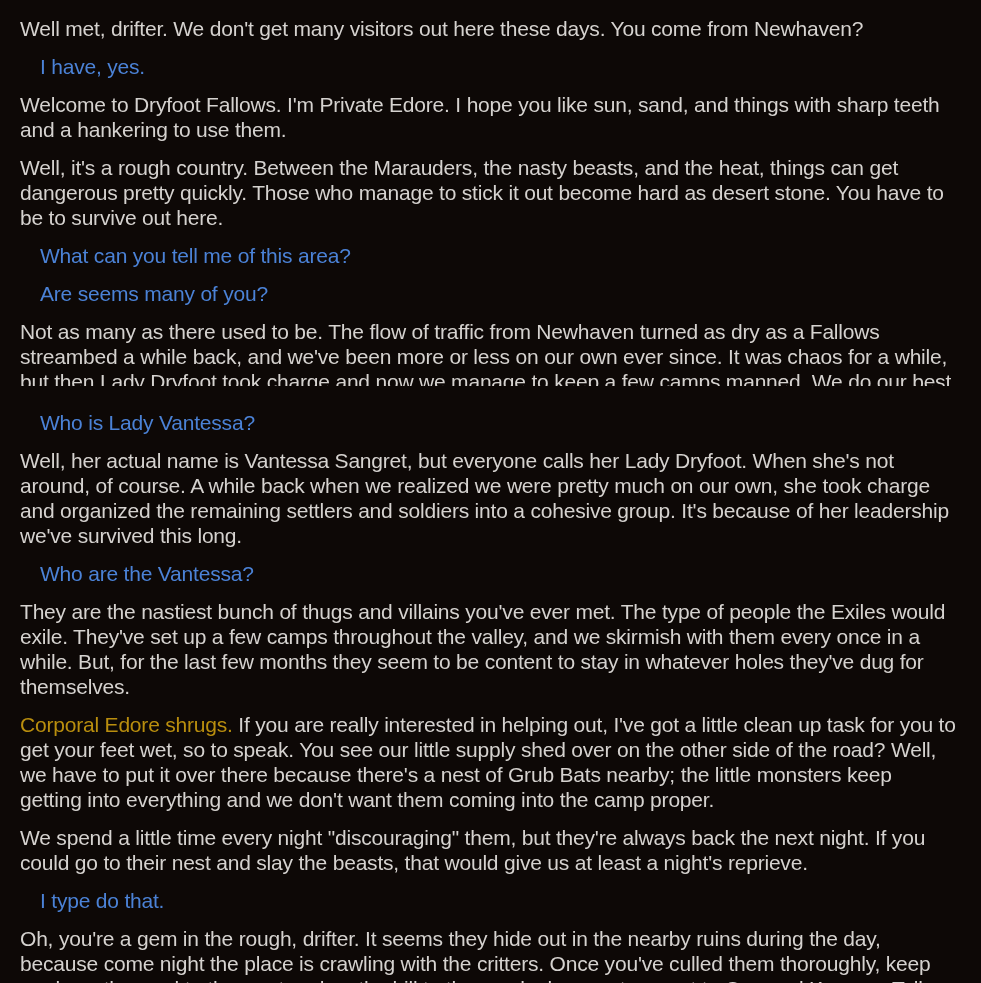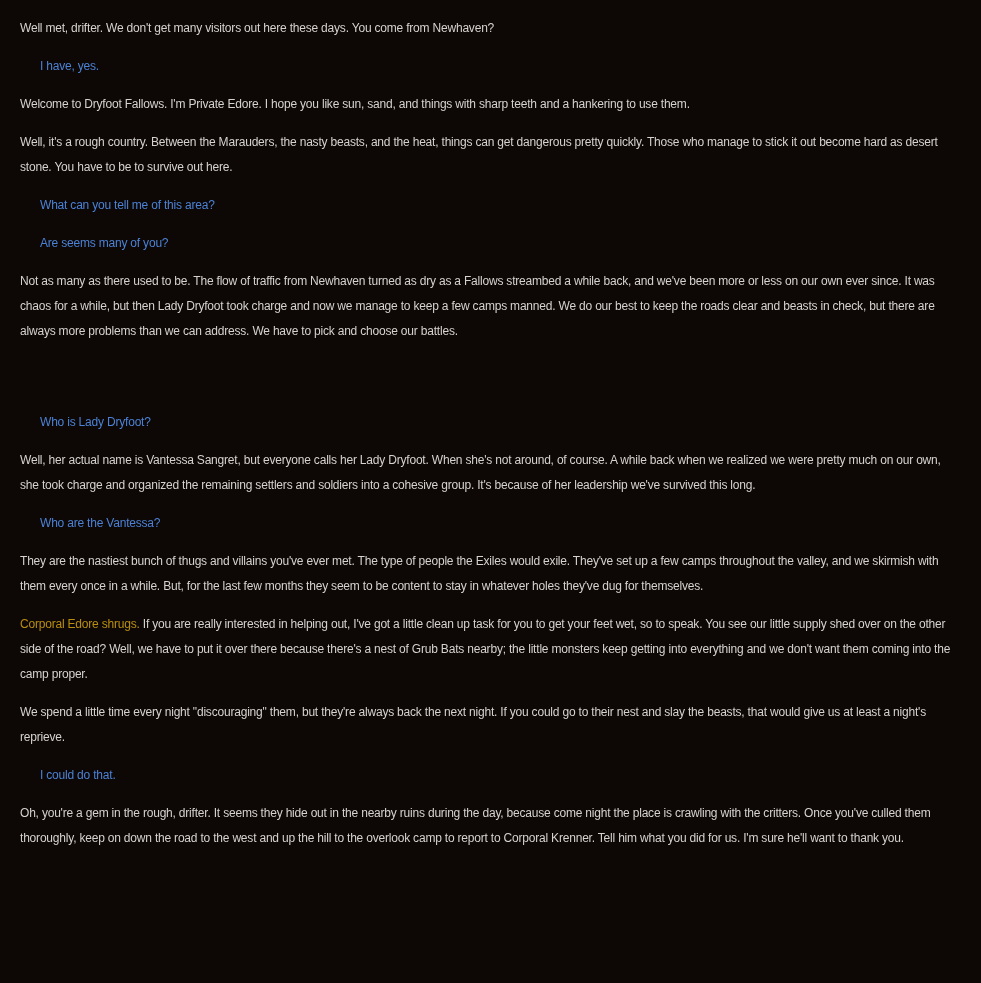--- a/index.html
+++ b/index.html
@@ -26,21 +26,21 @@
   .pane-history {
     height: 386px;
     overflow: hidden;
     padding-top: 16px;
   }
   .pane-current {
     padding-top: 24px;
   }
   p.msg {
     margin: 0 0 13px 0;
-    font-size: 12px;
+    font-size: 21px;
     line-height: 25px;
     letter-spacing: -0.2px;
     color: var(--npc, #d5d2cf);
     font-weight: 400;
   }
   p.msg.player {
     color: var(--player, #4b82d6);
     margin-left: 20px;
   }
   span.seg.emote {
@@ -54,22 +54,22 @@
   <section class="pane pane-history">
       <p class="msg npc"><span class="seg">Well met, drifter. We don't get many visitors out here these days. You come from Newhaven?</span></p>
       <p class="msg player"><span class="seg">I have, yes.</span></p>
       <p class="msg npc"><span class="seg">Welcome to Dryfoot Fallows. I'm Private Edore. I hope you like sun, sand, and things with sharp teeth and a hankering to use them.</span></p>
       <p class="msg npc"><span class="seg">Well, it's a rough country. Between the Marauders, the nasty beasts, and the heat, things can get dangerous pretty quickly. Those who manage to stick it out become hard as desert stone. You have to be to survive out here.</span></p>
       <p class="msg player"><span class="seg">What can you tell me of this area?</span></p>
       <p class="msg player"><span class="seg">Are seems many of you?</span></p>
       <p class="msg npc"><span class="seg">Not as many as there used to be. The flow of traffic from Newhaven turned as dry as a Fallows streambed a while back, and we've been more or less on our own ever since. It was chaos for a while, but then Lady Dryfoot took charge and now we manage to keep a few camps manned. We do our best to keep the roads clear and beasts in check, but there are always more problems than we can address. We have to pick and choose our battles.</span></p>
     </section>
   <section class="pane pane-current">
-      <p class="msg player"><span class="seg">Who is Lady Dryfoot?</span></p>
+      <p class="msg player"><span class="seg">Who is Lady Vantessa?</span></p>
       <p class="msg npc"><span class="seg">Well, her actual name is Vantessa Sangret, but everyone calls her Lady Dryfoot. When she's not around, of course. A while back when we realized we were pretty much on our own, she took charge and organized the remaining settlers and soldiers into a cohesive group. It's because of her leadership we've survived this long.</span></p>
       <p class="msg player"><span class="seg">Who are the Vantessa?</span></p>
       <p class="msg npc"><span class="seg">They are the nastiest bunch of thugs and villains you've ever met. The type of people the Exiles would exile. They've set up a few camps throughout the valley, and we skirmish with them every once in a while. But, for the last few months they seem to be content to stay in whatever holes they've dug for themselves.</span></p>
       <p class="msg npc"><span class="seg emote">Corporal Edore shrugs.</span><span class="seg"> If you are really interested in helping out, I've got a little clean up task for you to get your feet wet, so to speak. You see our little supply shed over on the other side of the road? Well, we have to put it over there because there's a nest of Grub Bats nearby; the little monsters keep getting into everything and we don't want them coming into the camp proper.</span></p>
       <p class="msg npc"><span class="seg">We spend a little time every night "discouraging" them, but they're always back the next night. If you could go to their nest and slay the beasts, that would give us at least a night's reprieve.</span></p>
-      <p class="msg player"><span class="seg">I could do that.</span></p>
+      <p class="msg player"><span class="seg">I type do that.</span></p>
       <p class="msg npc"><span class="seg">Oh, you're a gem in the rough, drifter. It seems they hide out in the nearby ruins during the day, because come night the place is crawling with the critters. Once you've culled them thoroughly, keep on down the road to the west and up the hill to the overlook camp to report to Corporal Krenner. Tell him what you did for us. I'm sure he'll want to thank you.</span></p>
     </section>
 </div>
 
 </body></html>

